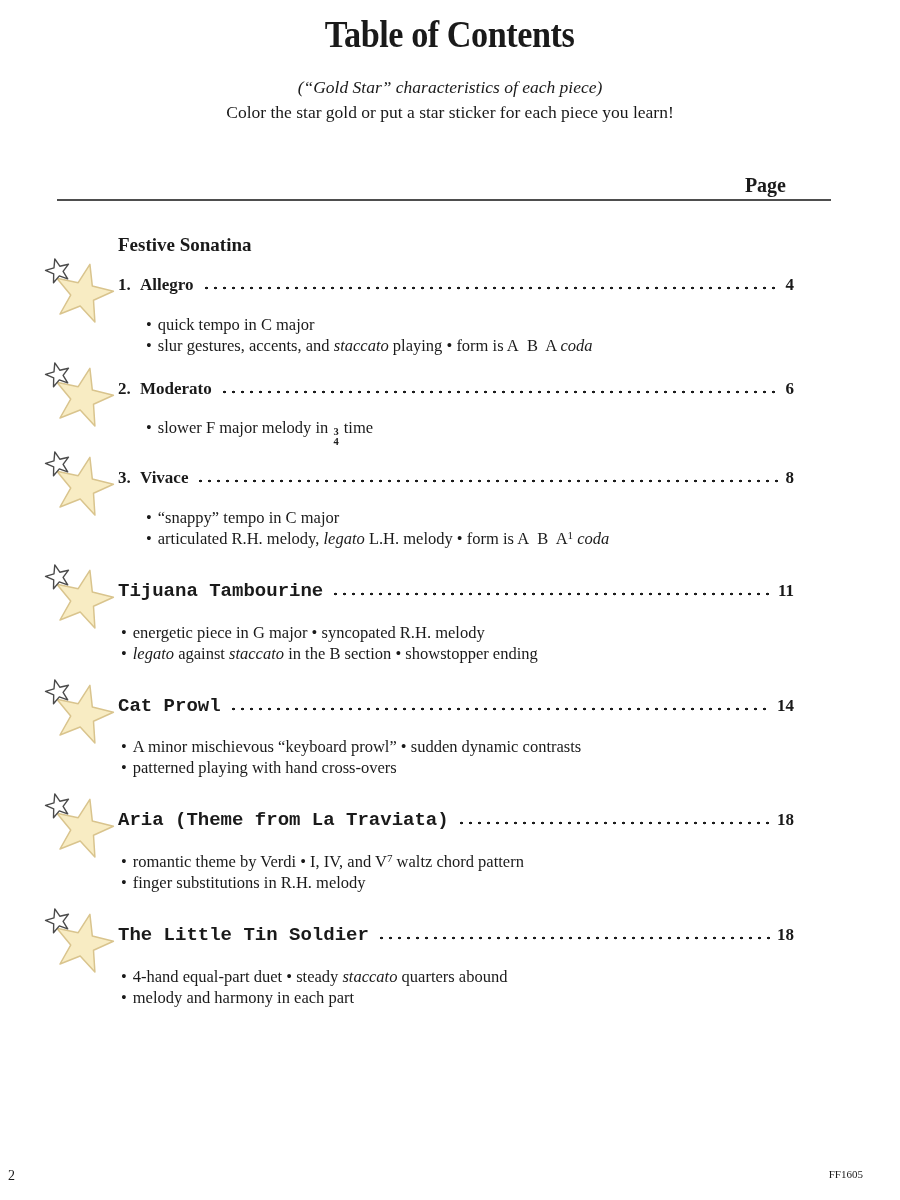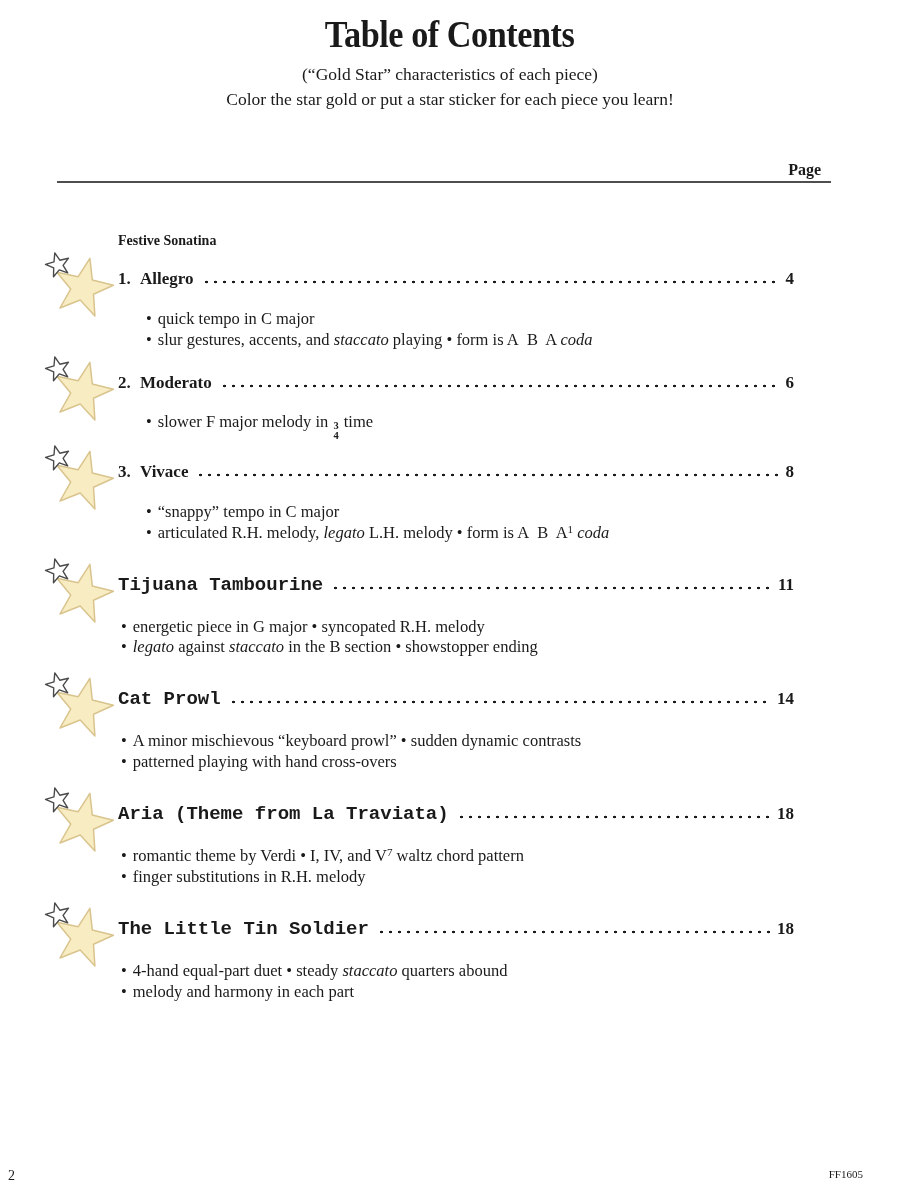--- a/index.html
+++ b/index.html
@@ -20,40 +20,40 @@
     display: inline-block;
     margin: 0;
     font-weight: 700;
     font-size: 38px;
     line-height: 1.05;
     letter-spacing: -0.5px;
     transform: scaleX(0.9);
     transform-origin: center;
   }
   .subtitle { text-align: center; font-size: 17.5px; line-height: 1.45; }
-  .subtitle.first { margin-top: 7px; }
+  .subtitle.first { margin-top: 20px; font-style: italic; }
 
   .page-col-header {
     margin-top: 48px;
     text-align: right;
-    padding-right: 79px;
+    padding-right: 114px;
     font-weight: 700;
-    font-size: 16px;
+    font-size: 20px;
     line-height: 1.1;
   }
   .header-rule {
     border: none;
     border-top: 2px solid #4e4e4e;
     margin: 3px 69px 0 57px;
   }
 
   
   .toc { margin-left: 118px; width: 676px; position: relative; }
 
-  .group-heading { margin-top: 50px; font-size: 14px; font-weight: 700; line-height: 1.15; }
+  .group-heading { margin-top: 33px; font-size: 19px; font-weight: 700; line-height: 1.15; }
   .group-subheading { font-size: 16.5px; line-height: 1.15; margin-top: 1px; }
 
   .entry { position: relative; }
   .entry.numbered { margin-top: 22px; }
   .entry.numbered.first { margin-top: 20px; }
   .entry.piece { margin-top: 31px; }
 
   .entry-row { display: flex; align-items: baseline; line-height: 1.15; }
   .entry-num { font-weight: 700; font-size: 17px; flex: 0 0 22px; }
   .entry-title { font-weight: 700; font-size: 17px; white-space: nowrap; }

